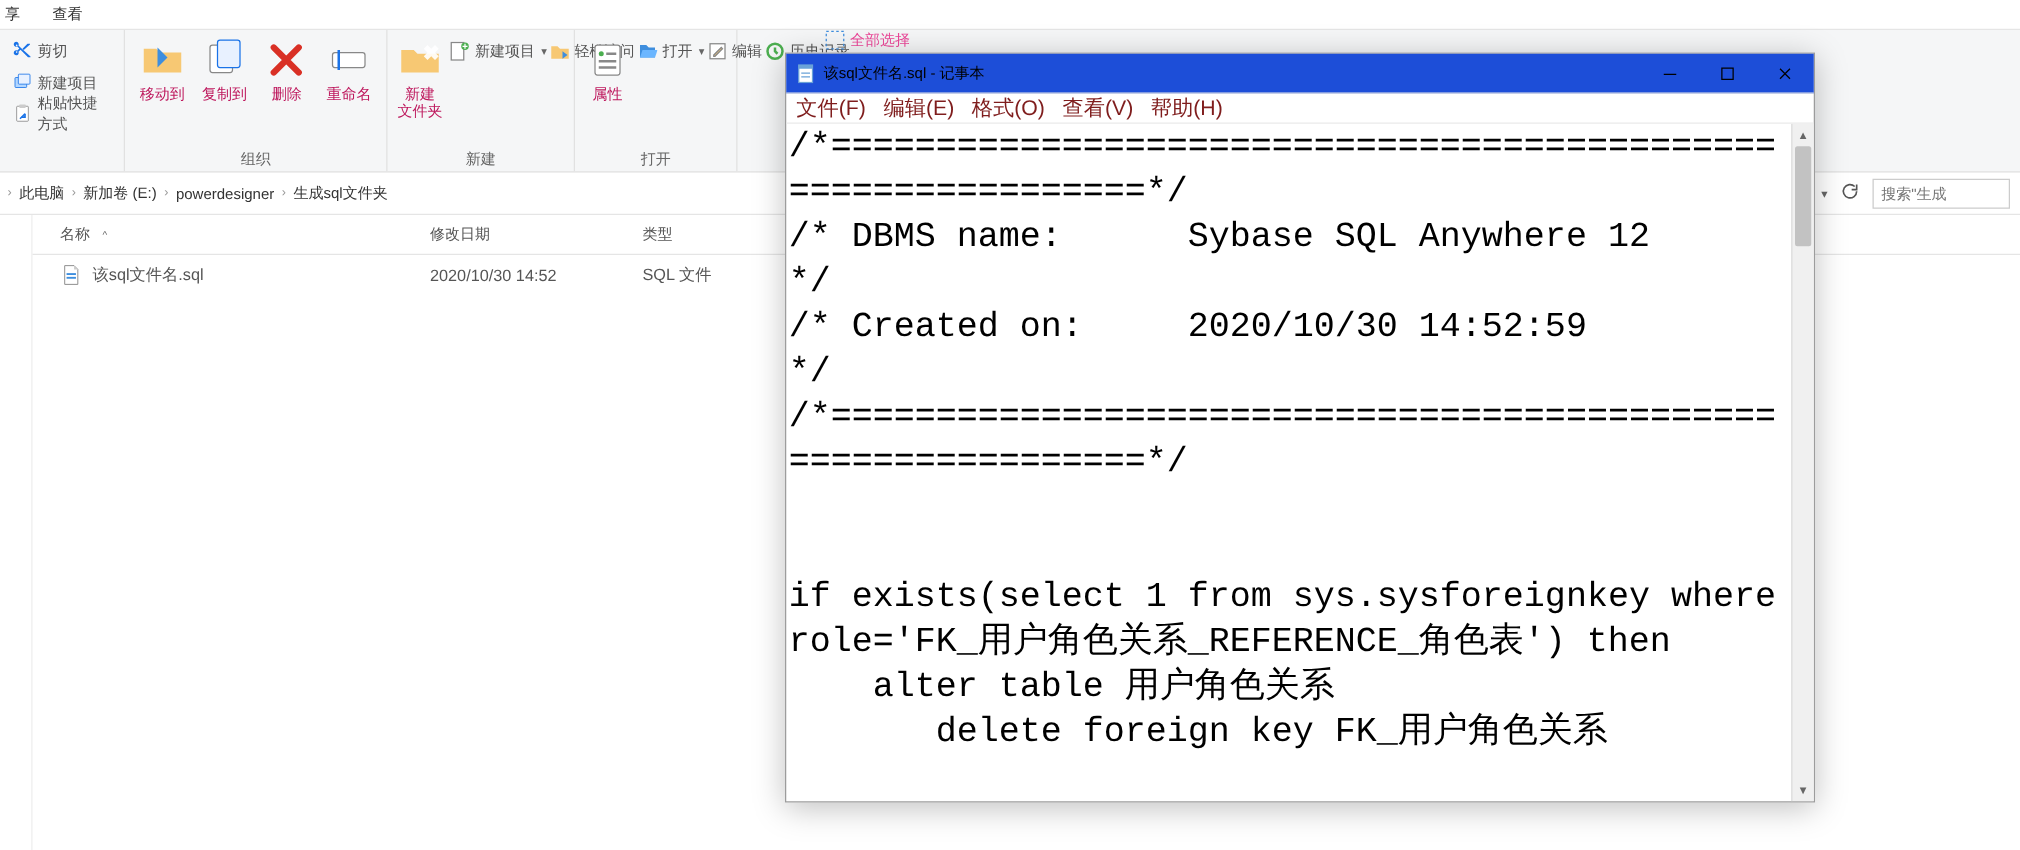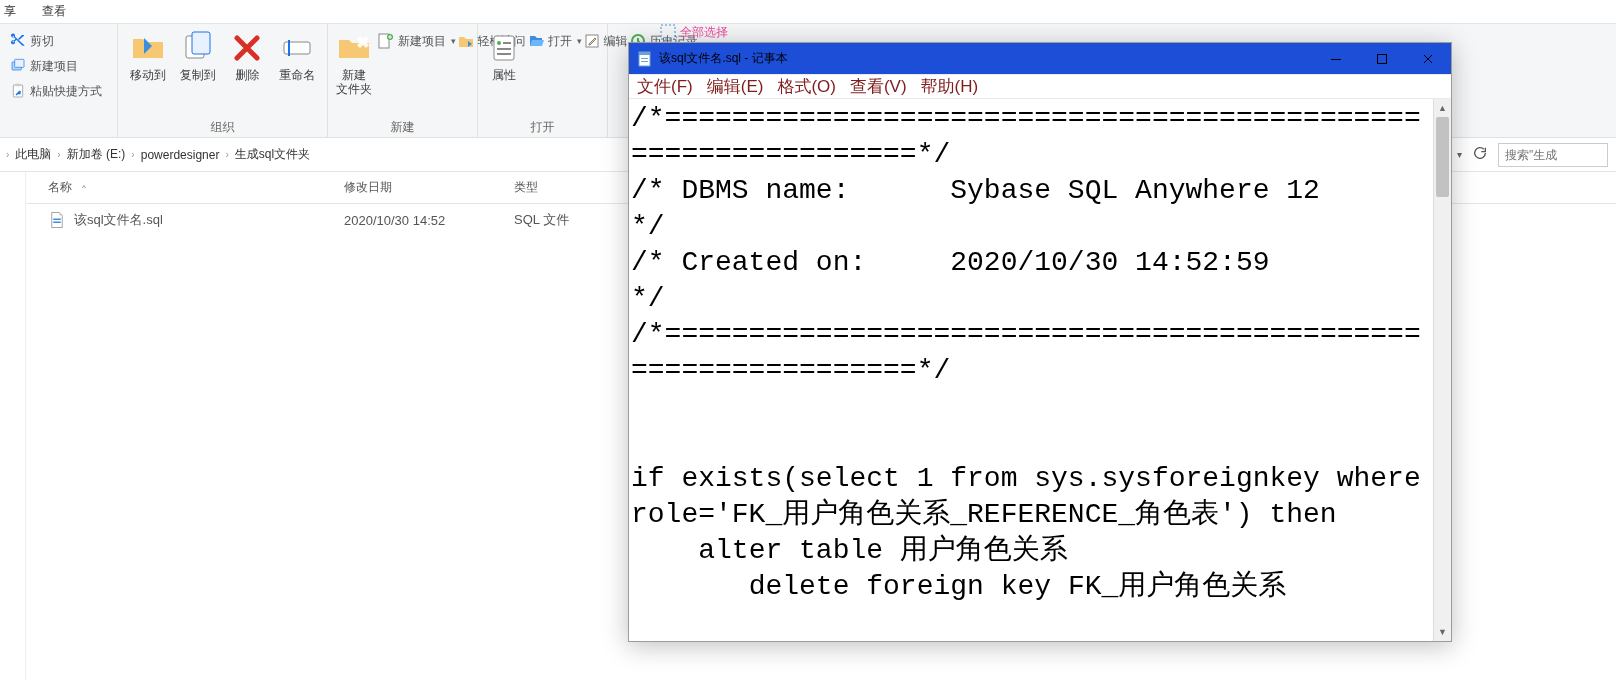--- a/index.html
+++ b/index.html
@@ -54,21 +54,21 @@
 
   
   .big-btn {
     display: flex;
     flex-direction: column;
     align-items: center;
     justify-content: flex-start;
     width: 50px;
     padding-top: 4px;
     gap: 2px;
-    color: #404040;
+    color: #be185d;
   }
   .big-btn .icon-wrap { width: 36px; height: 36px; display: flex; align-items: center; justify-content: center; }
   .big-btn span { text-align: center; line-height: 14px; }
 
   
   .mini-col { display: flex; gap: 2px; padding-top: 4px; }
   .mini-item { display: flex; align-items: center; gap: 4px; height: 22px; color: #555; white-space: nowrap; }
   .mini-item svg { width: 16px; height: 16px; }
   .mini-item .dd { font-size: 9px; color: #666; margin-left: 1px; }
 
@@ -221,21 +221,21 @@
 </head>
 <body>
 
 <div class="exp-tabs">
   <div class="exp-tab">享</div>
   <div class="exp-tab">查看</div>
 </div>
 
 <div class="ribbon">
 
-  <div class="ribbon-group" style="width:118px">
+  <div class="ribbon-group" style="width:100px">
     <div class="ribbon-group-body">
       <div class="clip-col">
         <div class="clip-item">
           <svg viewBox="0 0 24 24">
               <path fill="#1a73e8" d="M9.6 7.4 7.2 5a3 3 0 1 0-1.4 1.4l2.4 2.4-2.4 2.4A3 3 0 1 0 7.2 12.6l2.4-2.4 9 9h3v-1L9.6 7.4zM5 6a1 1 0 1 1 0-2 1 1 0 0 1 0 2zm0 8a1 1 0 1 1 0-2 1 1 0 0 1 0 2zM21 3h-3l-6 6 1.5 1.5L21 4V3z"></path>
             </svg>
           <span>剪切</span>
         </div>
         <div class="clip-item">
           <svg viewBox="0 0 24 24">

